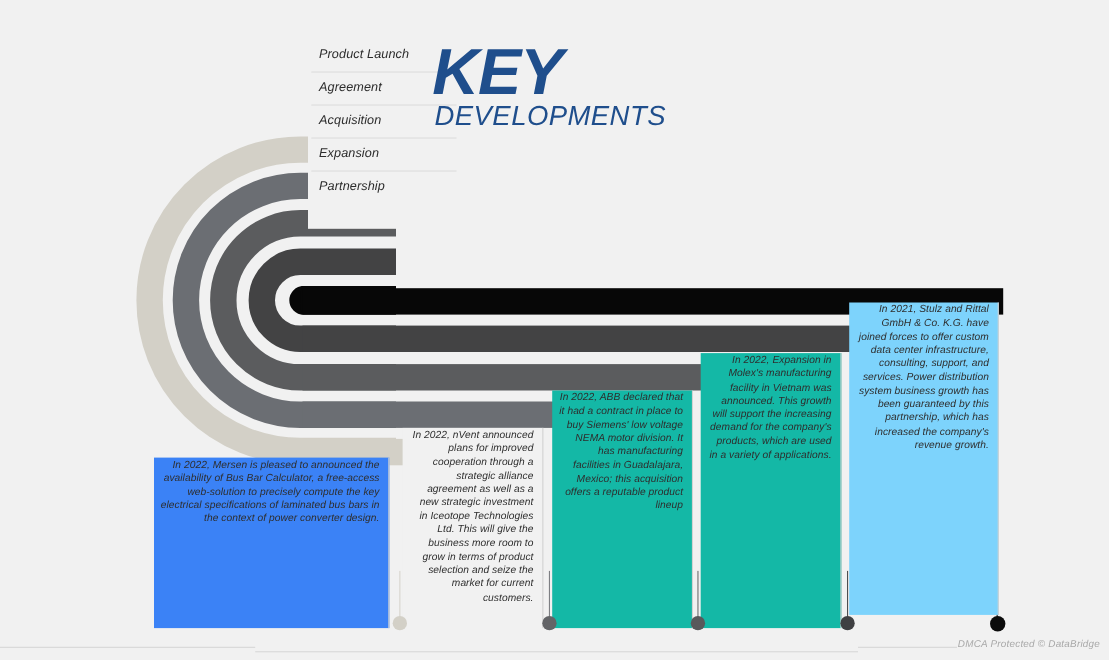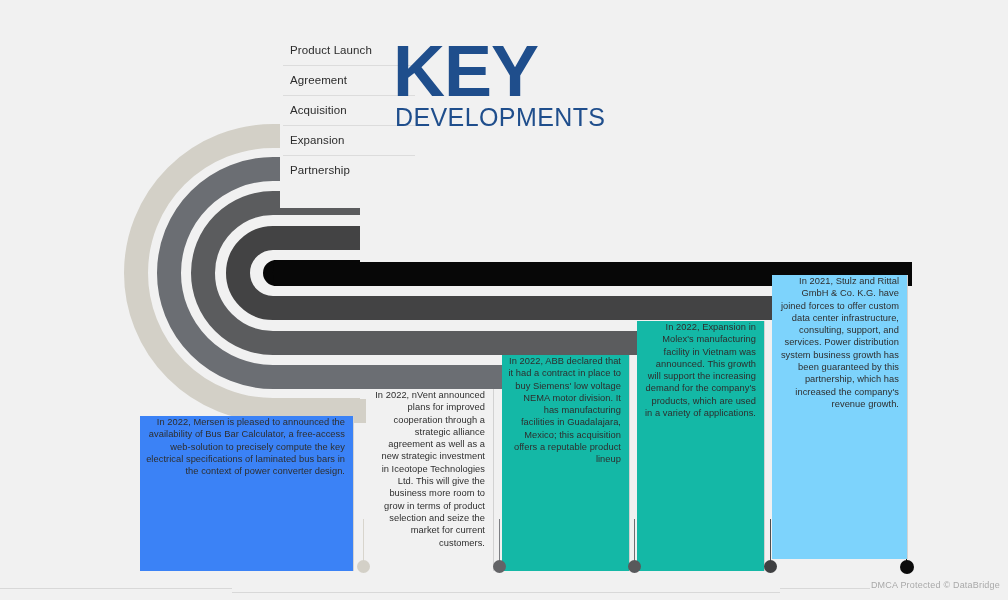--- a/index.html
+++ b/index.html
@@ -15,20 +15,21 @@
     font-family: "Liberation Sans", sans-serif;
     position: relative;
   }
   #stage {
     position: absolute;
     left: 0; top: 0;
     width: 1008px;
     height: 600px;
     background: #f1f1f1;
     overflow: hidden;
+    font-style: italic;
   }
 
   
   #arc-svg {
     position: absolute;
     left: 0; top: 0;
     width: 1008px;
     height: 600px;
   }
 
@@ -67,21 +68,21 @@
 
   
   #title-block {
     position: absolute;
     left: 393px;
     top: 40px;
     z-index: 4;
     color: #1f4e8c;
   }
   #title-main {
-    font-size: 72px;
+    font-size: 59px;
     font-weight: bold;
     line-height: 0.88;
     letter-spacing: -1px;
     font-family: "Liberation Sans", sans-serif;
   }
   #title-sub {
     font-size: 25px;
     font-weight: normal;
     line-height: 1;
     margin-top: 2px;

